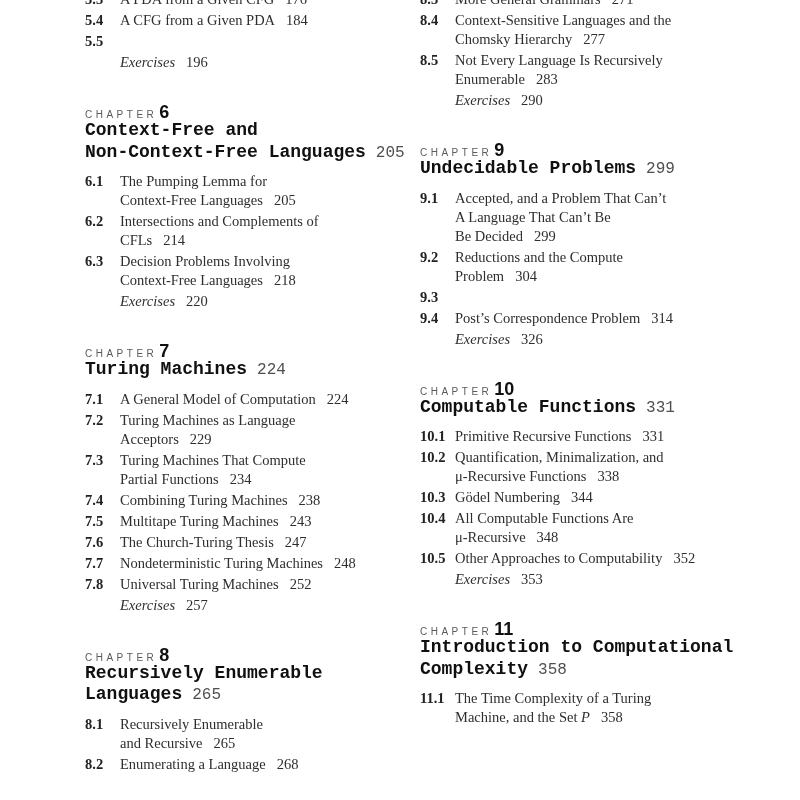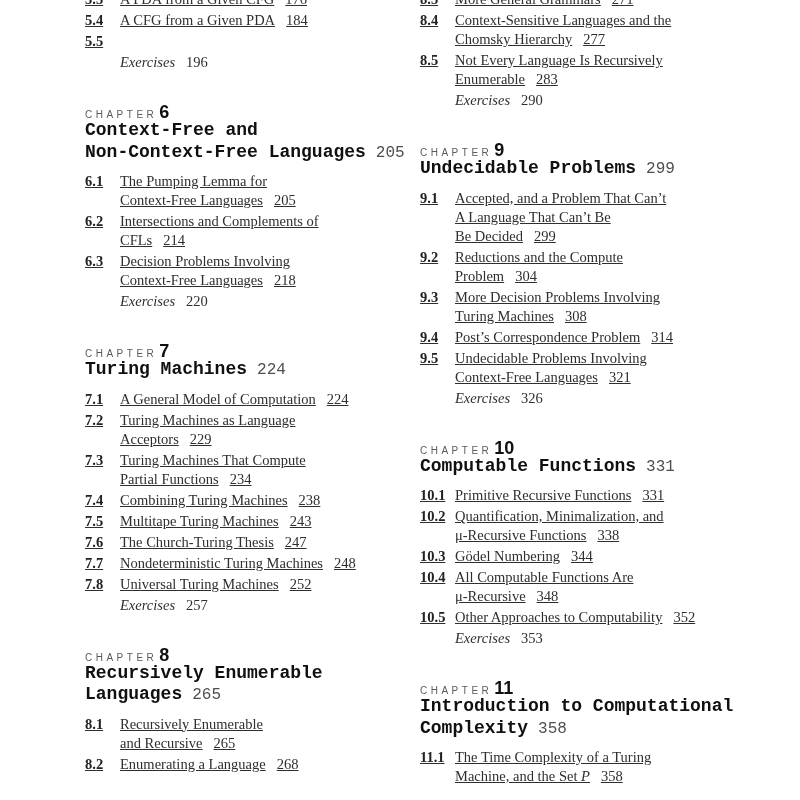--- a/index.html
+++ b/index.html
@@ -9,21 +9,21 @@
     position: relative;
     overflow: hidden;
     font-family: "Liberation Serif", serif;
     color: #2e2e2e;
   }
   .col { position: absolute; top: -10px; }
   .col-left  { left: 85px;  width: 318px; }
   .col-right { left: 420px; width: 340px; }
 
   
-  .entry.section { display: flex; font-size: 14.5px; line-height: 19px; margin-bottom: 2px; text-decoration: underline; }
+  .entry.section { display: flex; font-size: 14.5px; line-height: 19px; margin-bottom: 2px; }
   .entry.section .num { flex: 0 0 35px; font-weight: bold; color: #222; }
   .entry.section .txt { flex: 1 1 auto; }
   .line { display: block; white-space: nowrap; }
   .pg { margin-left: 11px; font-style: normal; }
 
   
   .entry.exercises { padding-left: 35px; font-size: 14.5px; line-height: 19px; margin-bottom: 2px; }
   .entry.exercises .ex-label { font-style: italic; }
 
   
@@ -249,40 +249,29 @@
   <div class="entry section">
     <span class="num">9.2</span>
     <span class="txt">
           <span class="line">Reductions and the Compute</span>
           <span class="line">Problem<span class="pg">304</span></span>
         </span>
   </div>
 
   <div class="entry section">
     <span class="num">9.3</span>
-    <span class="txt">
-          <span class="line">More Decision Problems Involving</span>
-          <span class="line">Turing Machines<span class="pg">308</span></span>
-        </span>
   </div>
 
   <div class="entry section">
     <span class="num">9.4</span>
     <span class="txt">
           <span class="line">Post’s Correspondence Problem<span class="pg">314</span></span>
         </span>
   </div>
 
-  <div class="entry section">
-    <span class="num">9.5</span>
-    <span class="txt">
-          <span class="line">Undecidable Problems Involving</span>
-          <span class="line">Context-Free Languages<span class="pg">321</span></span>
-        </span>
-  </div>
 
   <div class="entry exercises">
     <span class="ex-label">Exercises</span><span class="pg">326</span>
   </div>
 
   <div class="entry chapter">
     <div class="ch-label-row">
       <span class="ch-word">CHAPTER</span>
       <span class="ch-num">10</span>
     </div>

